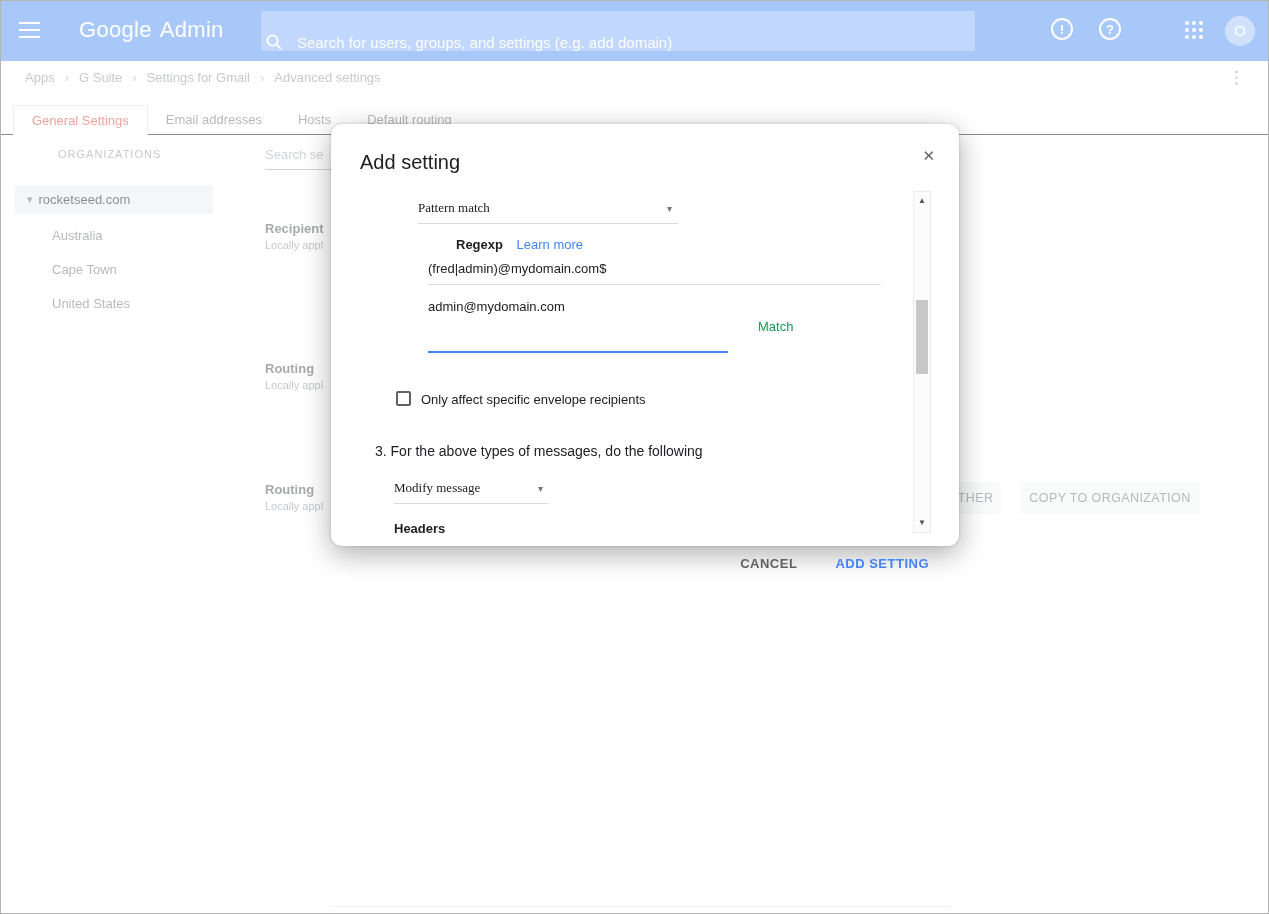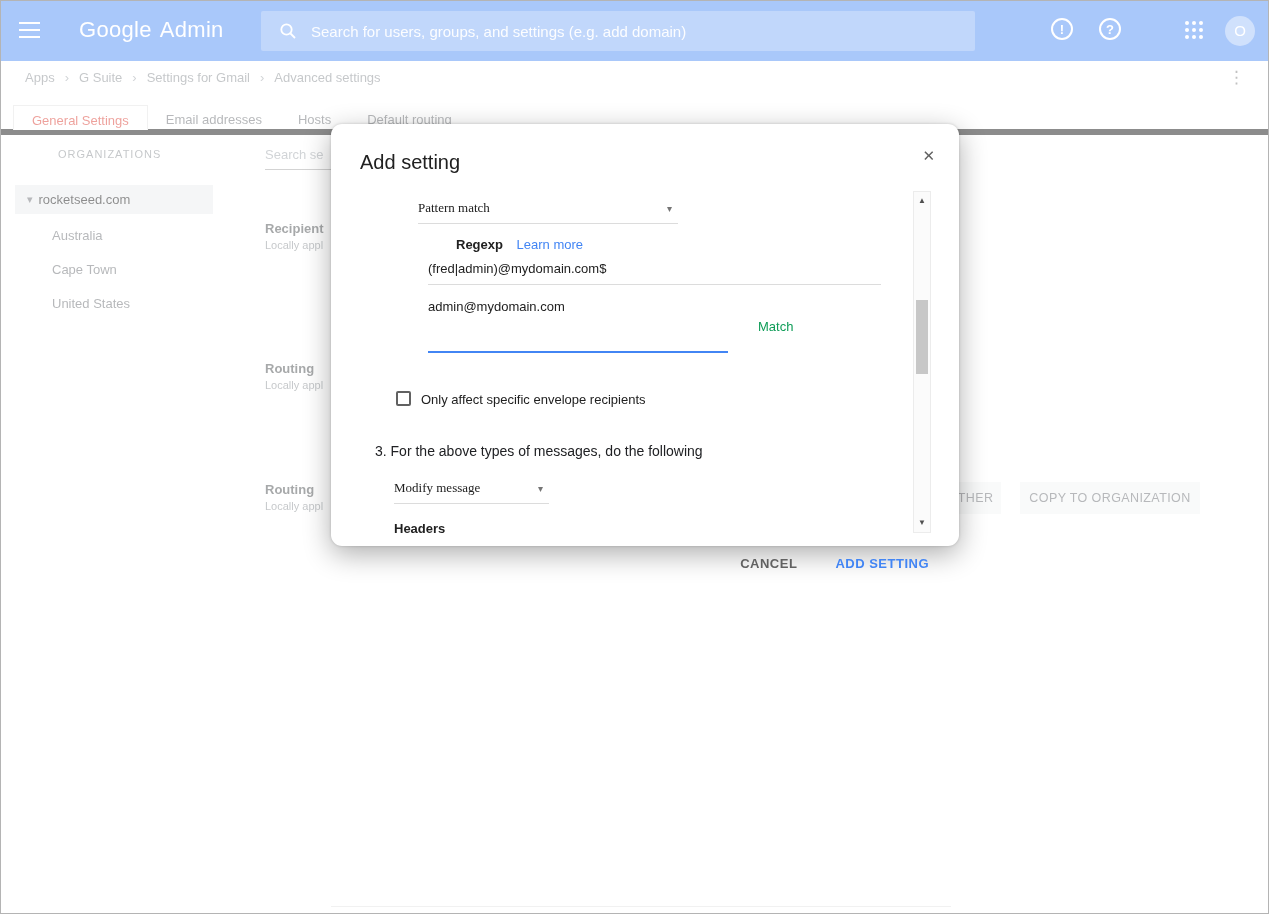--- a/index.html
+++ b/index.html
@@ -18,21 +18,21 @@
     background: #4285f4; z-index: 1;
   }
   .hamburger { position: absolute; left: 18px; top: 21px; width: 21px; cursor: pointer; }
   .hamburger i { display: block; height: 2px; background: #fff; margin-bottom: 5px; }
   .brand { position: absolute; left: 78px; top: 16px; color: #fff; font-size: 22px; letter-spacing: .3px; }
   .brand .g { font-weight: 500; margin-right: 8px; }
   .brand .a { font-weight: 500; }
   .searchbox {
     position: absolute; left: 260px; top: 10px; width: 714px; height: 40px;
     background: rgba(255,255,255,.28); border-radius: 2px;
-    display: flex; align-items: center; padding: 0 18px;
+    display: flex; align-items: flex-end; padding: 0 4px;
   }
   .searchbox input {
     flex: 1; background: transparent; border: none; outline: none;
     color: #fff; font-size: 15px; margin-left: 14px; font-family: "Liberation Sans", sans-serif;
   }
   .searchbox input::placeholder { color: rgba(255,255,255,.95); }
   .hicon { position: absolute; top: 17px; width: 26px; height: 26px; color: #fff; text-align: center; }
   .circle-icon {
     width: 22px; height: 22px; border: 2px solid #fff; border-radius: 50%;
     color: #fff; font-size: 13px; line-height: 19px; text-align: center; font-weight: bold;
@@ -49,21 +49,21 @@
     display: flex; align-items: center; padding-left: 24px;
     font-size: 13px; color: #80868b; background: #fff;
   }
   .breadcrumb-bar .crumb { margin-right: 10px; cursor: pointer; }
   .breadcrumb-bar .sep { margin-right: 10px; color: #9aa0a6; }
   .kebab { position: absolute; right: 24px; top: 66px; font-size: 17px; color: #757575; width: 16px; text-align: center; cursor: pointer; }
 
   
   .tabs-bar {
     position: absolute; top: 104px; left: 0; right: 0; height: 30px;
-    border-bottom: 6px solid #000000; display: flex; padding-left: 12px; background: #fff;
+    border-bottom: 1px solid #000000; display: flex; padding-left: 12px; background: #fff;
   }
   .tab {
     font-size: 13px; color: #5f6368; padding: 0 18px; line-height: 29px;
     cursor: pointer; white-space: nowrap;
   }
   .tab.active {
     color: #d93025; font-weight: 500; background: #fff;
     border: 1px solid #e0e0e0; border-bottom: 1px solid #fff; margin-bottom: -1px;
   }
 

